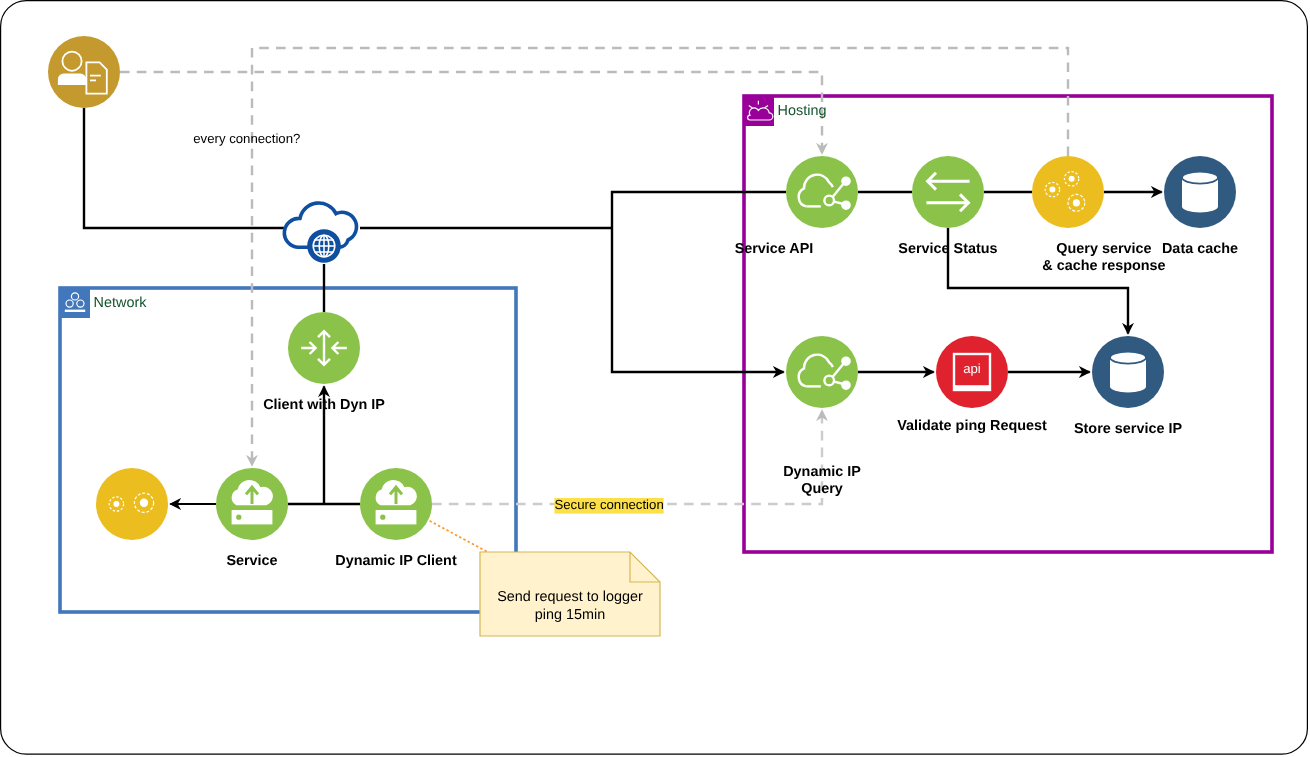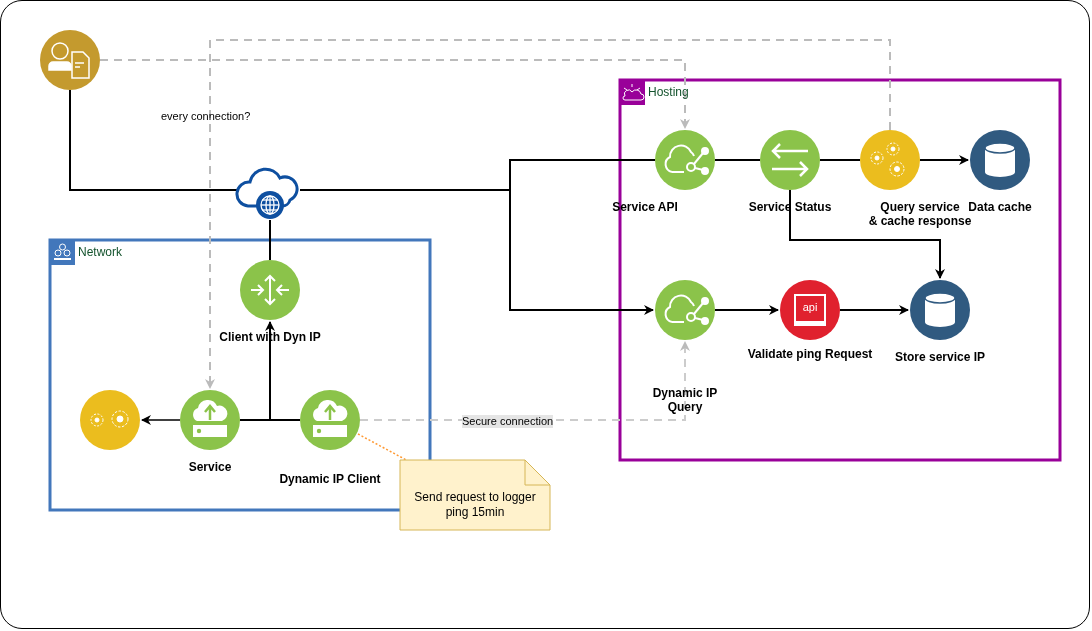--- a/index.html
+++ b/index.html
@@ -1,20 +1,20 @@
 <!DOCTYPE html>
 <html><head>
 <meta charset="utf-8">
 <style>
   html, body { margin:0; padding:0; background:#fff; }
   body { width:1092px; height:631px; position:relative; overflow:hidden; font-family:"Liberation Sans", sans-serif; }
   #frame { position:absolute; left:0; top:0; width:1090px; height:629px; border:1px solid #000; border-radius:22px; box-sizing:border-box; }
   svg#diagram { position:absolute; left:0; top:0; }
   .lbl { position:absolute; font-size:12px; font-weight:bold; color:#000; text-align:center; line-height:14px; white-space:nowrap; transform:translateX(-50%); }
-  .edge-lbl { position:absolute; font-size:11px; color:#000; background:#e5e5e5; white-space:nowrap; line-height:13px; }
+  .edge-lbl { position:absolute; font-size:11px; color:#000; background:#fde047; white-space:nowrap; line-height:13px; }
   .group-title { position:absolute; font-size:12px; color:#14532d; }
   .note { position:absolute; left:400px; top:460px; width:150px; height:70px;padding-left:36px; }
   .note-text { position:absolute; left:0; top:30px; width:150px; text-align:center; font-size:12px; line-height:15px; color:#000; }
 </style>
 </head>
 <body>
 
 <div id="frame"></div>
 
 <svg id="diagram" width="1092" height="631" viewBox="0 0 1092 631">
@@ -202,21 +202,21 @@
 
   <path d="M400,460 H525 L550,485 V530 H400 Z" fill="#FFF2CC" stroke="#D6B656" stroke-width="1"></path>
   <path d="M525,460 V485 H550" fill="none" stroke="#D6B656" stroke-width="1"></path>
 </svg>
 
 <div class="group-title" style="left:78px;top:245px;">Network</div>
 <div class="group-title" style="left:648px;top:85px;">Hosting</div>
 
 <div class="lbl" style="left:270px;top:330px;">Client with Dyn IP</div>
 <div class="lbl" style="left:210px;top:460px;">Service</div>
-<div class="lbl" style="left:330px;top:460px;margin-top:12px;">Dynamic IP Client</div>
+<div class="lbl" style="left:330px;top:460px;">Dynamic IP Client</div>
 <div class="lbl" style="left:645px;top:200px;">Service API</div>
 <div class="lbl" style="left:790px;top:200px;text-align:right;">Service Status</div>
 <div class="lbl" style="left:890px;top:200px;margin-left:30px;">
   <div>Query service</div>
   <div>&amp; cache response</div>
 </div>
 <div class="lbl" style="left:1000px;top:200px;">Data cache</div>
 <div class="lbl" style="left:685px;top:350px;margin-top:36px;">
   <div>Dynamic IP</div>
   <div>Query</div>

